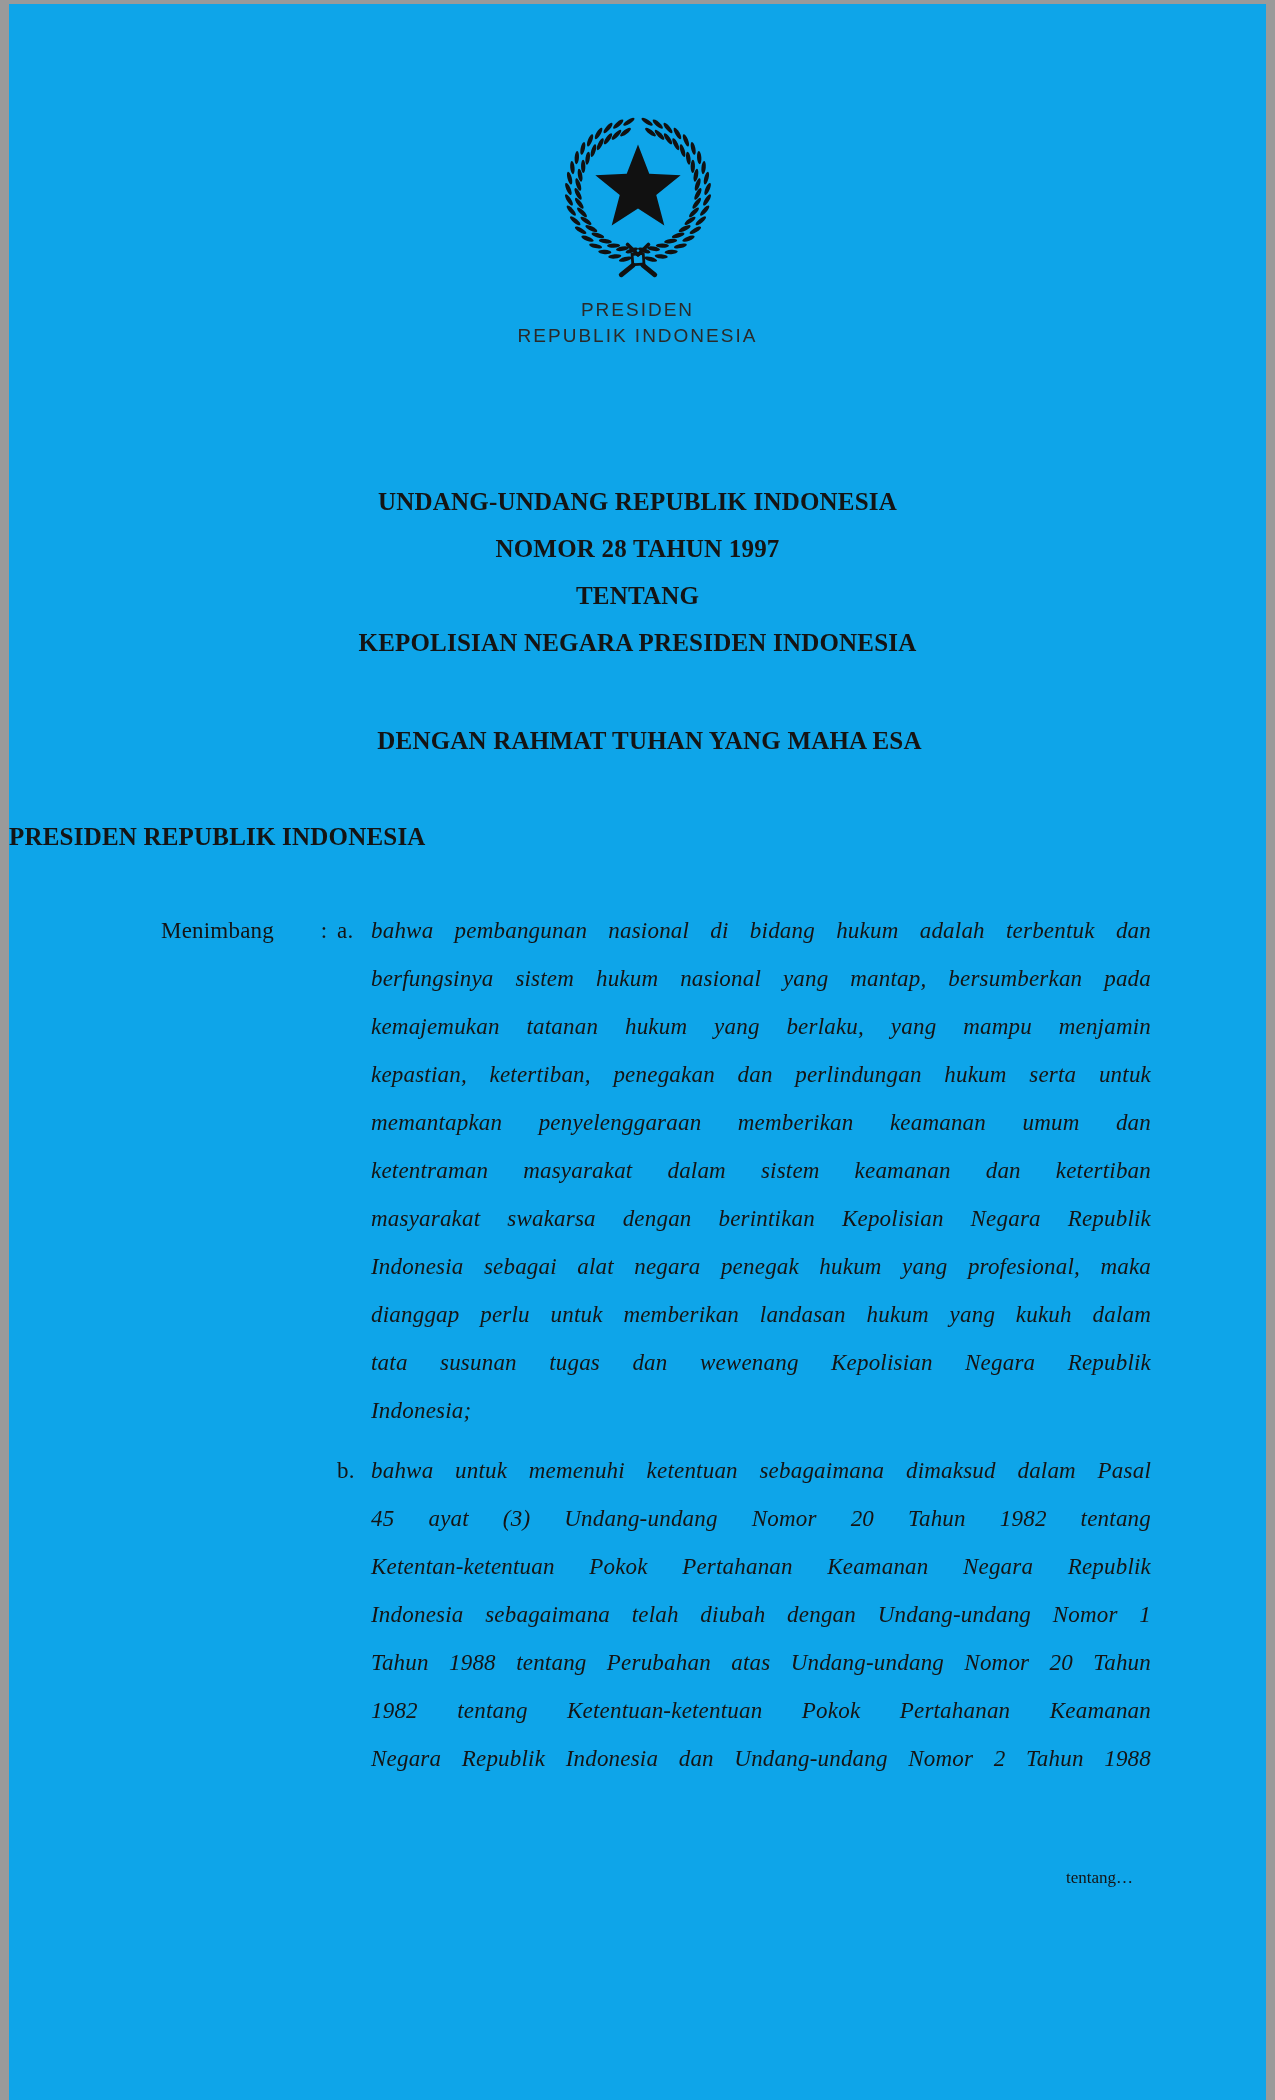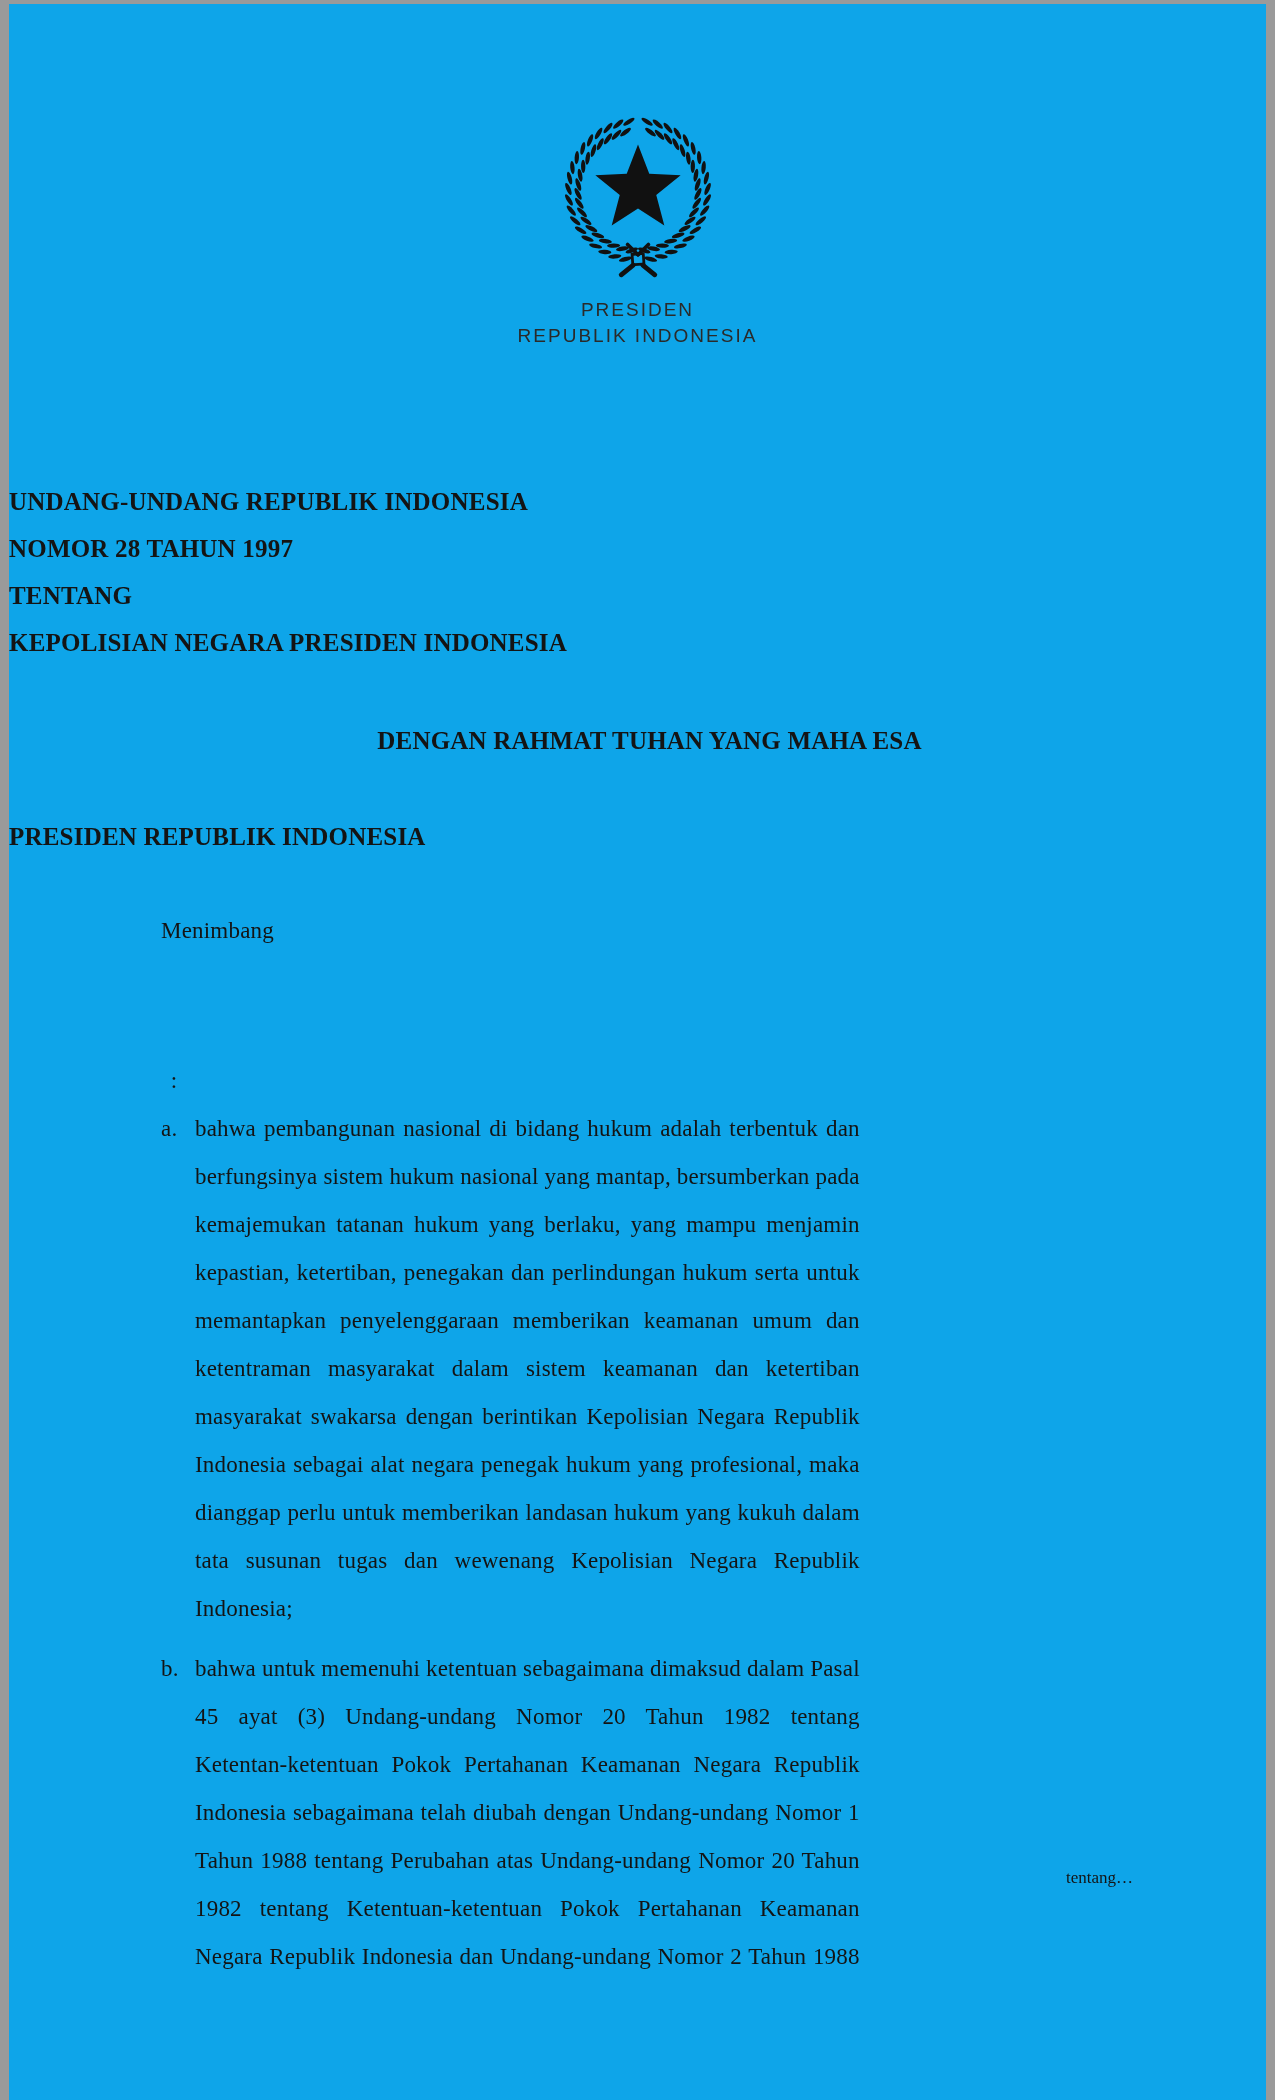--- a/index.html
+++ b/index.html
@@ -24,21 +24,21 @@
     position:absolute;top:293px;left:0;width:100%;
     text-align:center;
     font-family:"Liberation Sans","DejaVu Sans",sans-serif;
     font-size:19px;line-height:26px;
     letter-spacing:2px;
     color:#2a2a2a;
   }
   
   .law-title{
     position:absolute;top:474px;left:0;width:100%;
-    text-align:left;
+    text-align:center;
     font-weight:bold;
     font-size:25px;line-height:47px;
     letter-spacing:0.2px;
   }
   .invocation{
     position:absolute;top:713px;left:12px;width:100%;
     text-align:center;font-weight:bold;
     font-size:25px;line-height:47px;
     letter-spacing:0.2px;
   }
@@ -46,33 +46,34 @@
     position:absolute;top:809px;left:0;width:100%;
     text-align:left;font-weight:bold;
     font-size:25px;line-height:47px;
     letter-spacing:0.2px;
   }
   
   .body-block{
     position:absolute;top:903px;left:152px;width:990px;
     font-size:23px;line-height:48px;
     letter-spacing:0.2px;
-    display:flex;flex-direction:column;align-items:flex-start;
+    display:flex;flex-direction:row;align-items:flex-start;
   }
   .clabel{width:150px;flex:0 0 150px;}
   .ccolon{width:26px;flex:0 0 26px;text-align:center;}
   .citems{flex:1 1 auto;min-width:0;}
   .citem{display:flex;flex-direction:row;align-items:flex-start;}
   .citem + .citem{margin-top:12px;}
   .cmarker{width:34px;flex:0 0 34px;}
   .ctext{flex:1 1 auto;min-width:0;}
   .jline{
     text-align:justify;
     text-align-last:justify;
     white-space:normal;
+    font-style:italic;
   }
   .jline.lastleft{text-align-last:left;}
   
   .catchword{
     position:absolute;top:1850px;right:133px;
     font-size:17px;line-height:48px;
   }
 </style>
 </head>
 <body>

